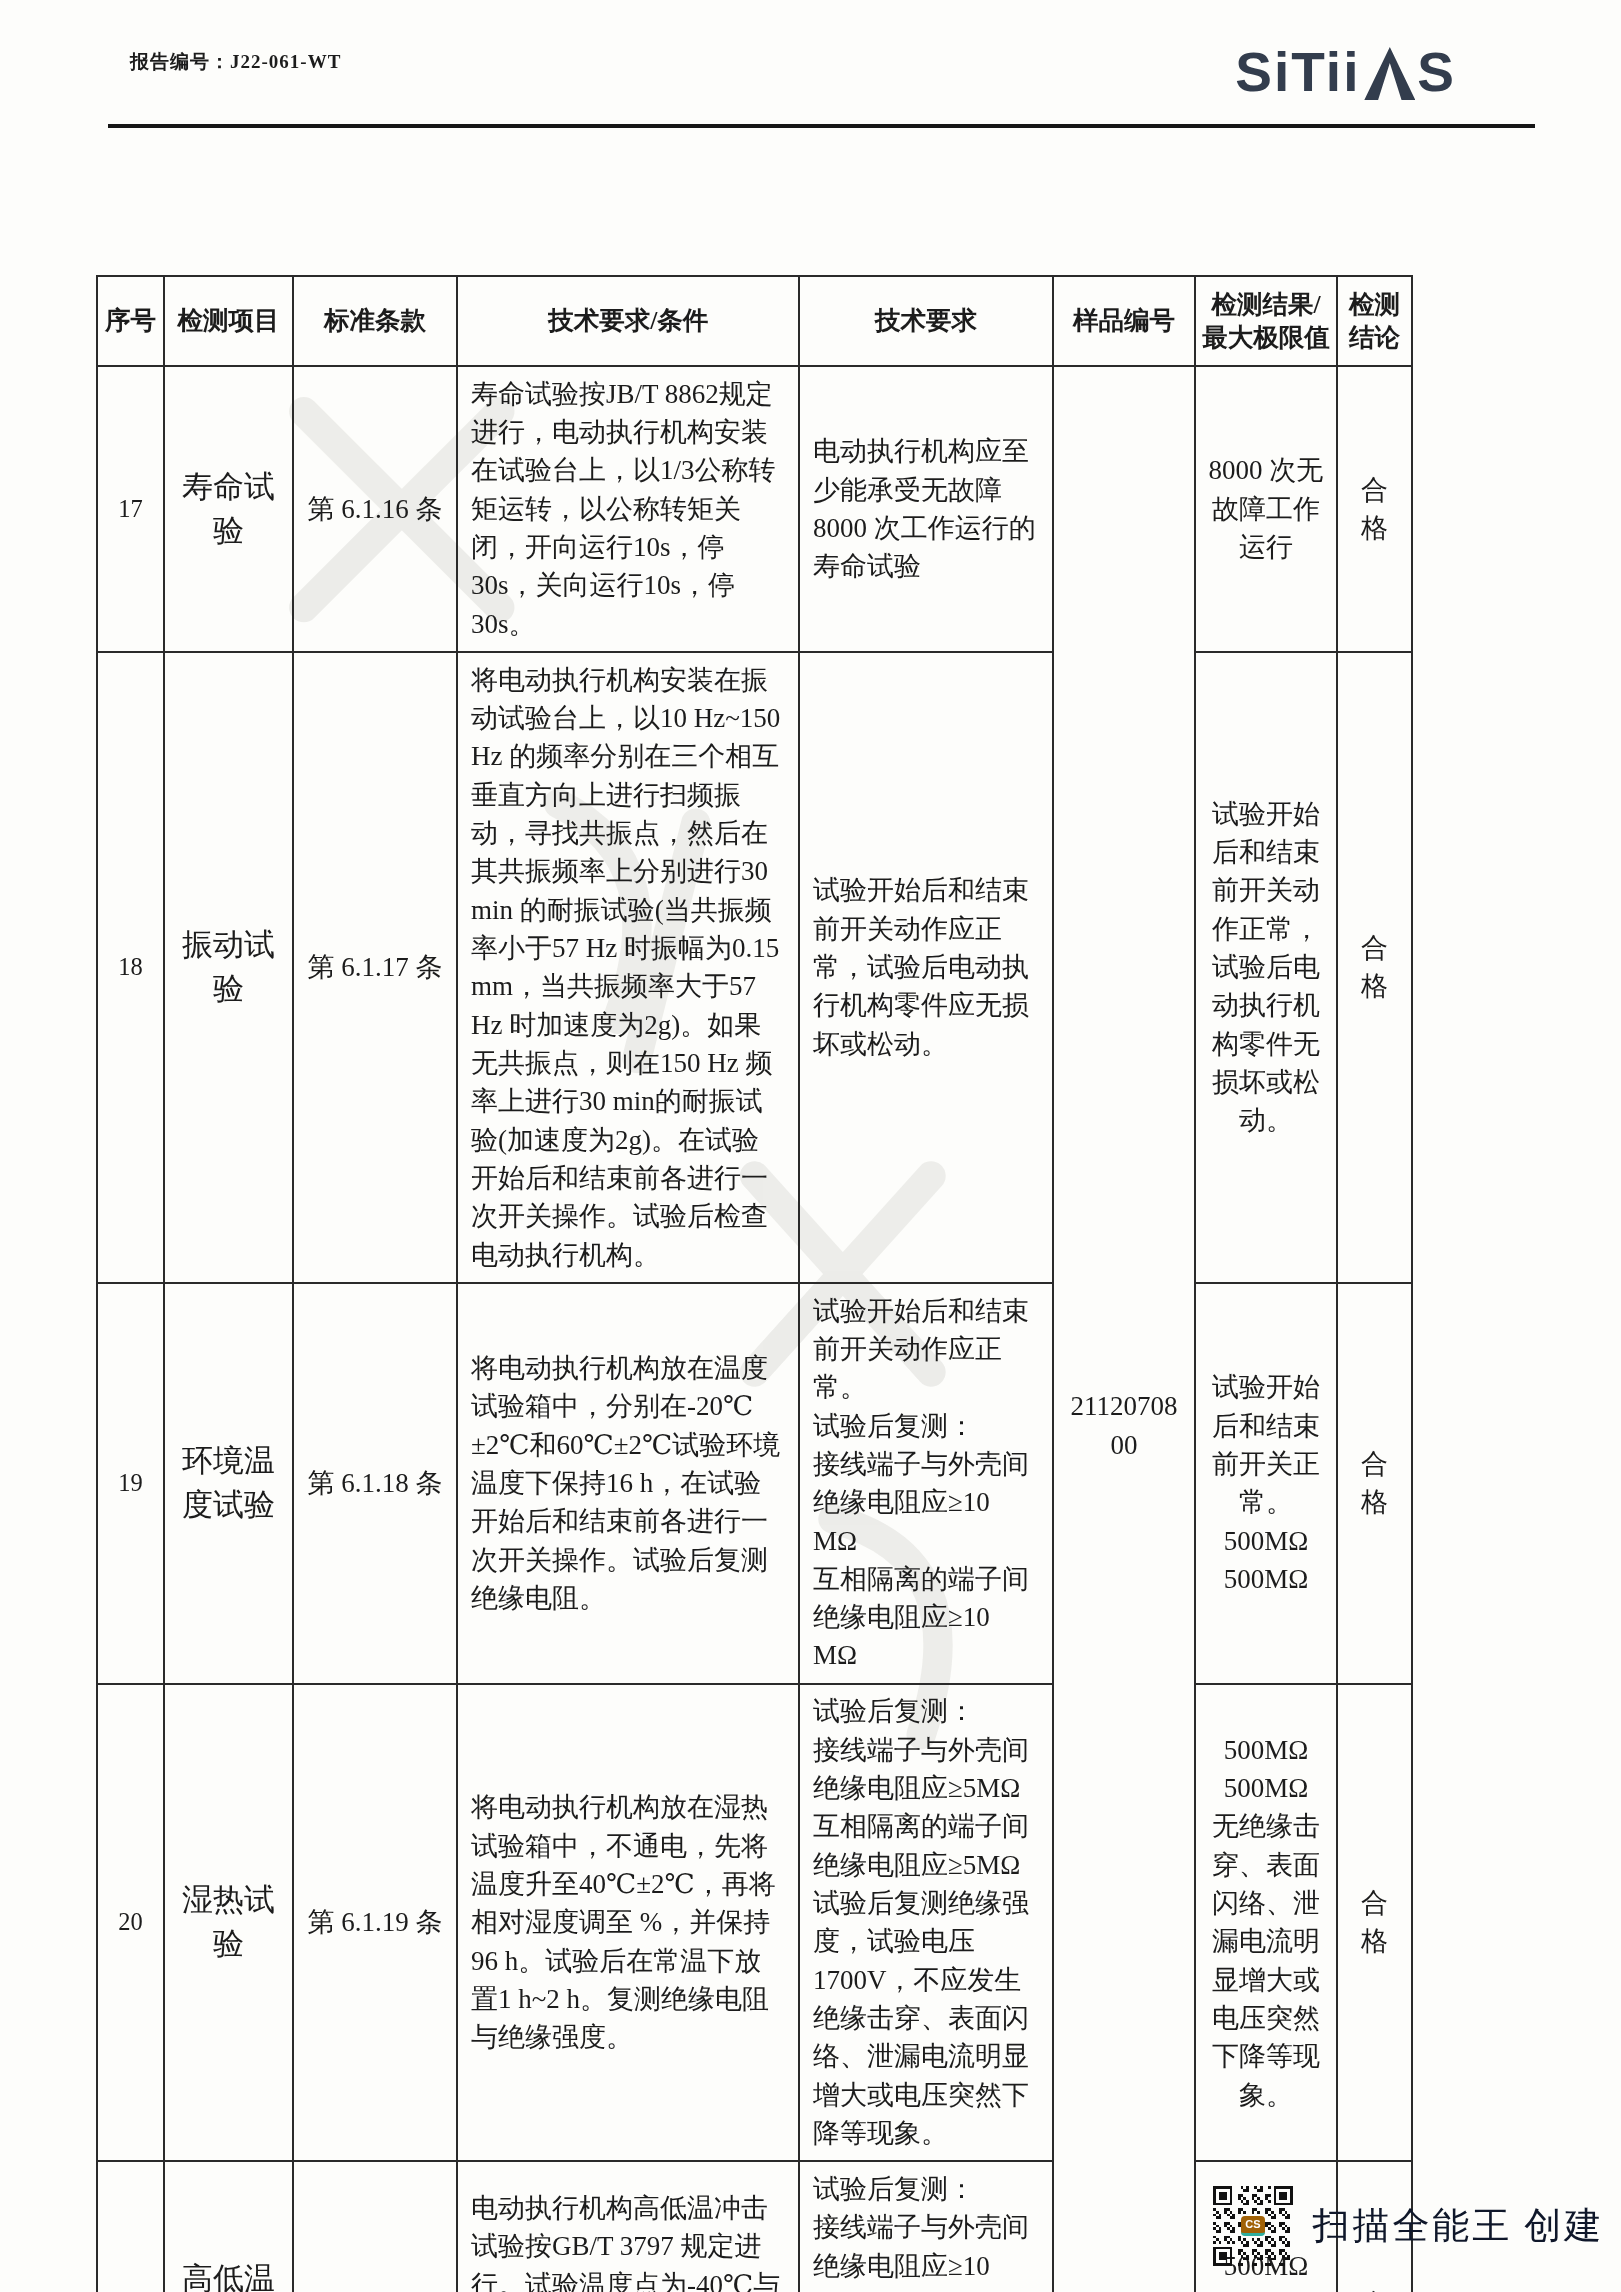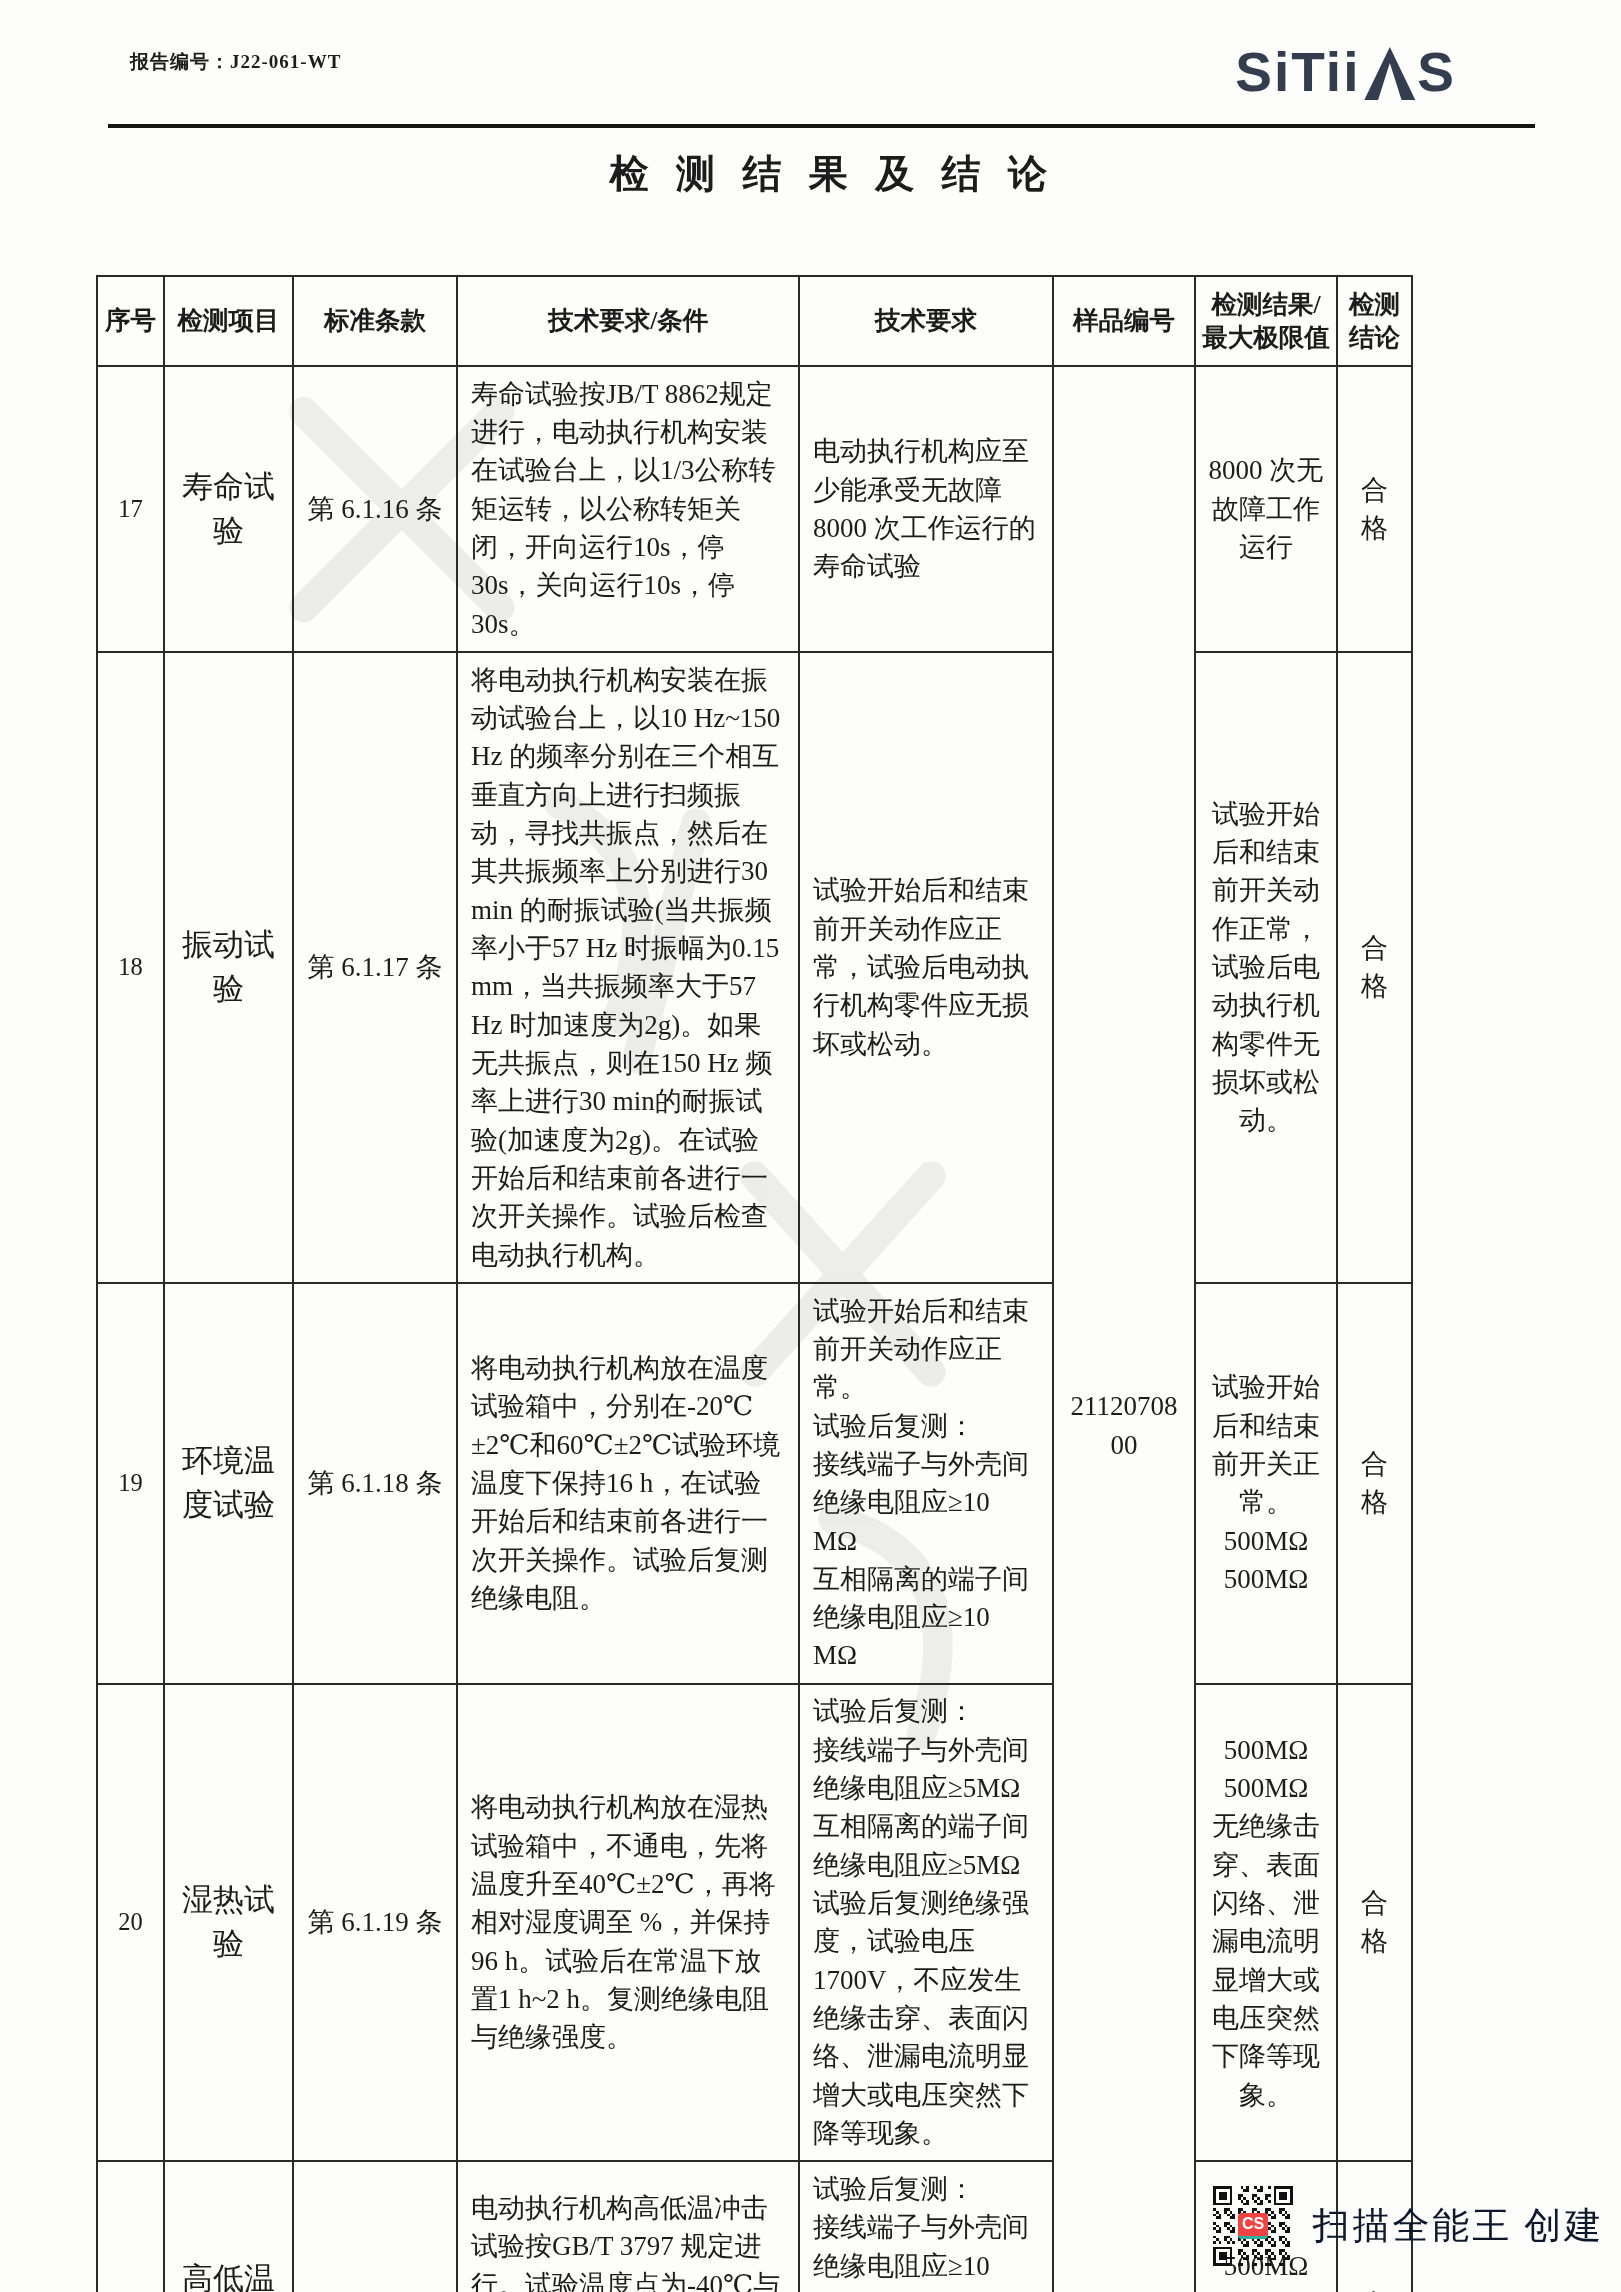--- a/index.html
+++ b/index.html
@@ -53,22 +53,22 @@
   .qr-wrap{
     position:absolute; left:1213px; top:2186px;
     display:flex; align-items:center; gap:19.6px;
   }
   .qr{ position:relative; width:80px; height:80px; }
   .qr-svgbox, .qr-svgbox svg{ width:80px; height:80px; display:block; }
   .qr-badge{
     position:absolute; inset:0; display:flex; align-items:center; justify-content:center;
   }
   .qr-badge .b{
-    background:#ef4444; color:#ffffff; font-family:"Liberation Sans","DejaVu Sans",sans-serif;
-    font-weight:bold; font-size:16px; line-height:1; padding:2.9px 3.9px 3.9px;
+    background:#a16207; color:#ffffff; font-family:"Liberation Sans","DejaVu Sans",sans-serif;
+    font-weight:bold; font-size:11px; line-height:1; padding:2.9px 3.9px 3.9px;
     border-radius:3.9px; border-bottom:3.9px solid #2fae9e;
   }
   .caption{
     font-size:37px; color:#0f172a; letter-spacing:2.9px;
     font-family:Liberation Serif, serif;
   }
 </style>
 </head>
 <body>
 
@@ -77,21 +77,20 @@
   <div class="report-no">报告编号：J22-061-WT</div>
 
   <div class="logo">
       <span>SiTii</span>
       <span class="logo-a">A</span>
       <span>S</span>
     </div>
 
   <div class="rule"></div>
 
-  <div class="title">检测结果及结论</div>
 
   <svg class="wm" width="1078" height="1568" viewBox="0 0 1100 1600">
     <g fill="none" stroke="#ebebe8" stroke-width="30" stroke-linecap="round" opacity="0.9">
       <path d="M 160 120 L 360 320 M 360 120 L 160 320"></path>
       <path d="M 420 520 q 120 60 60 220 M 560 540 l -60 240"></path>
       <path d="M 620 900 l 180 200 M 800 900 l -180 200"></path>
       <path d="M 700 1250 q 150 40 90 220"></path>
     </g>
   </svg>
 

